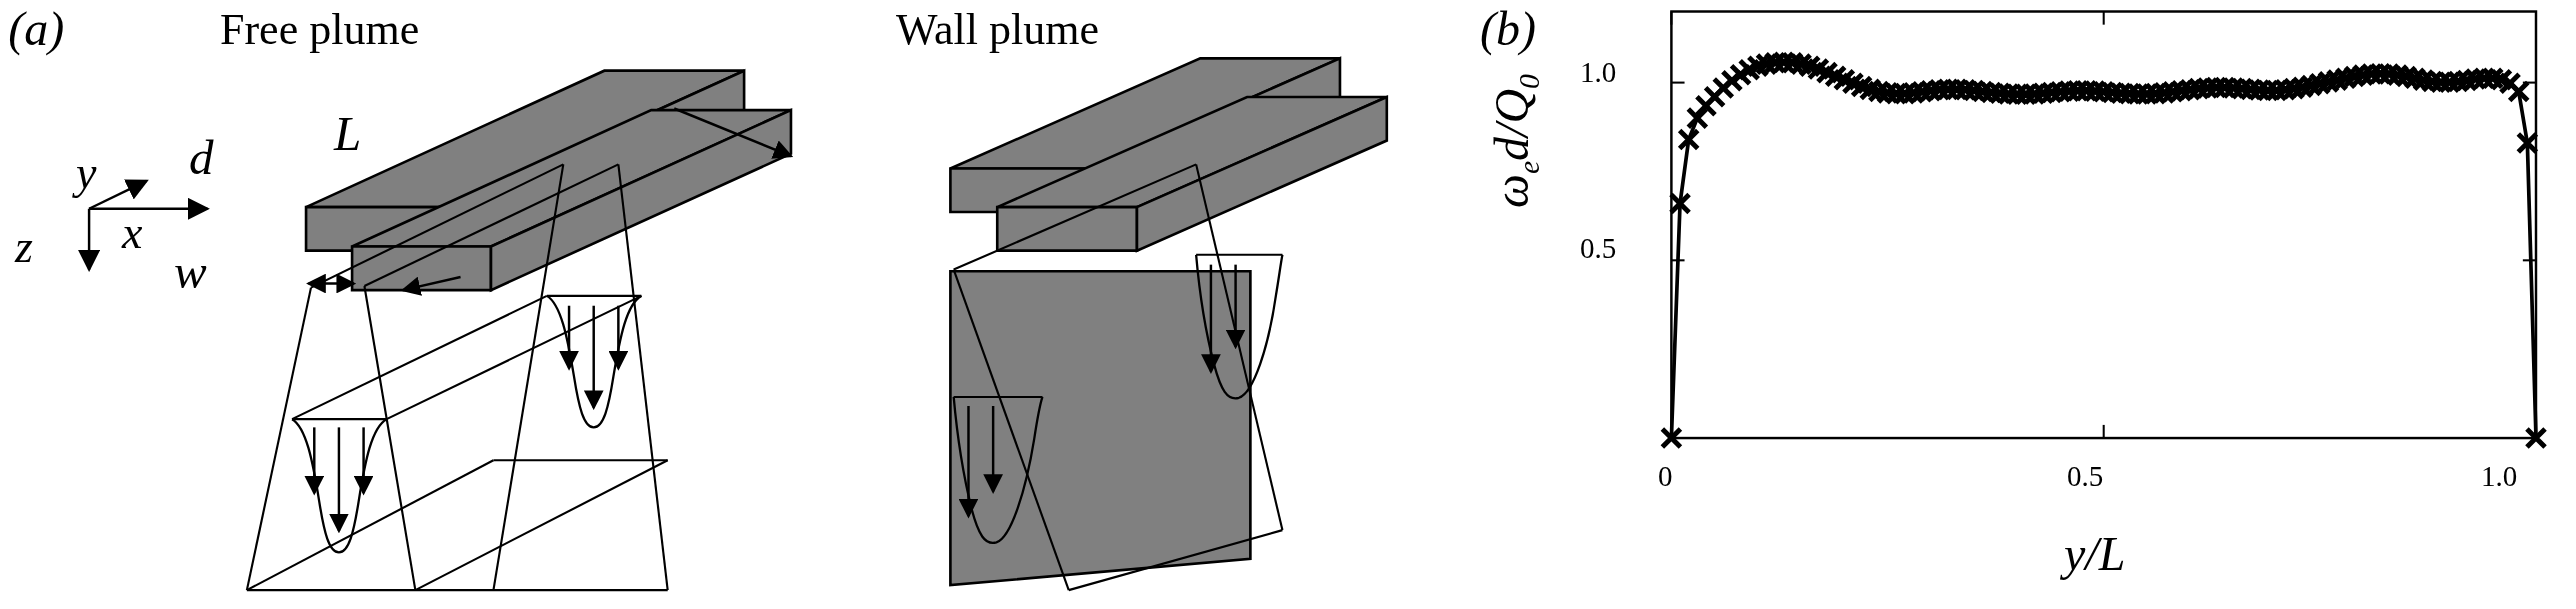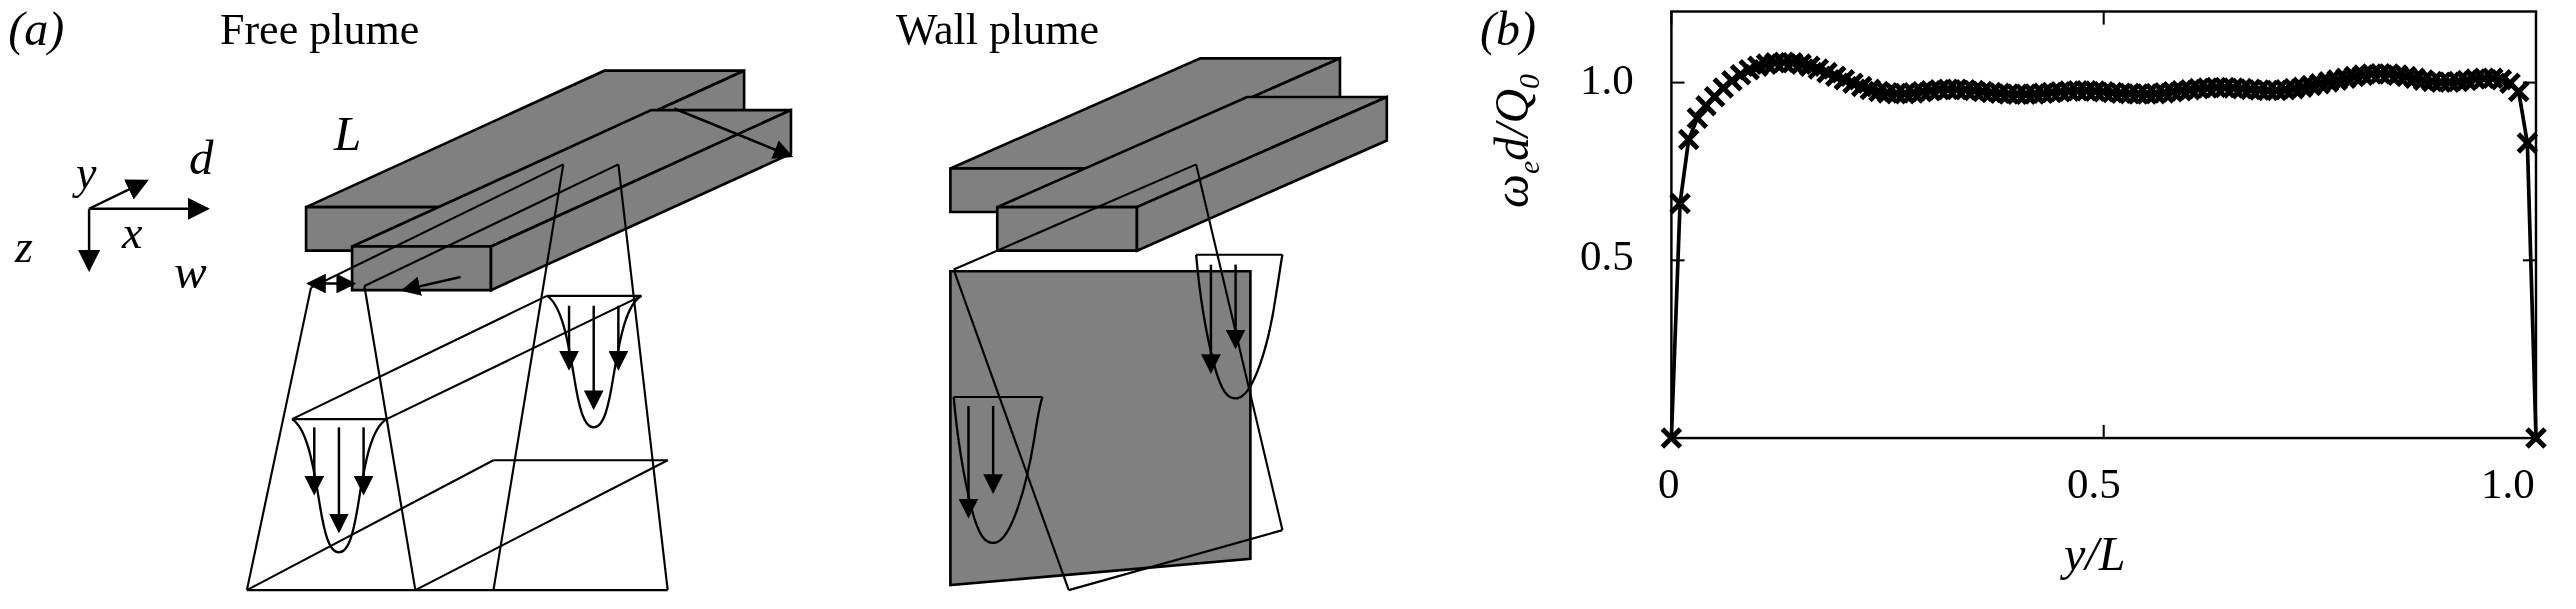--- a/index.html
+++ b/index.html
@@ -4,21 +4,21 @@
 <style>
   html,body{margin:0;padding:0;background:#fff;}
   body{width:2576px;height:609px;position:relative;
        font-family:"Liberation Serif","DejaVu Serif",serif;color:#000;overflow:hidden;}
   .fig{position:absolute;inset:0;}
   .lbl{position:absolute;white-space:nowrap;line-height:1;}
   .panel-tag{font-style:italic;font-size:48px;}
   .panel-title{font-size:44px;}
   .math{font-style:italic;font-size:46px;}
   .math-big{font-style:italic;font-size:49px;}
-  .tick-lbl{position:absolute;font-size:43px;line-height:1;white-space:nowrap;}
+  .tick-lbl{position:absolute;font-size:29px;line-height:1;white-space:nowrap;}
   .axis-title{position:absolute;font-style:italic;font-size:48px;white-space:nowrap;}
   #ylabel{transform-origin:left top;}
   svg{display:block;position:absolute;top:0;left:0;overflow:visible;}
 </style>
 </head>
 <body>
 
 <div class="fig">
 
   <div>

